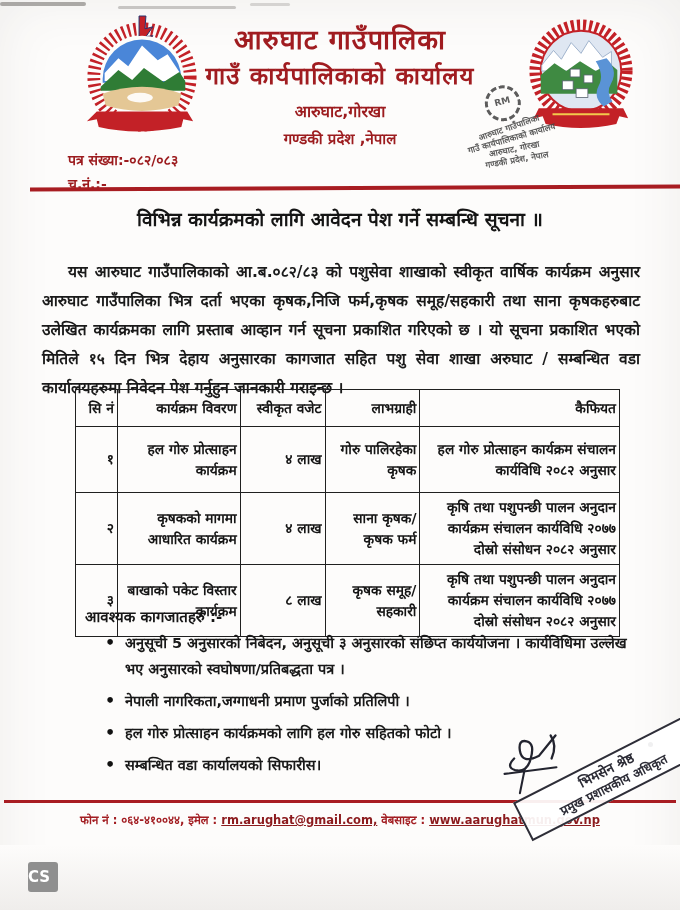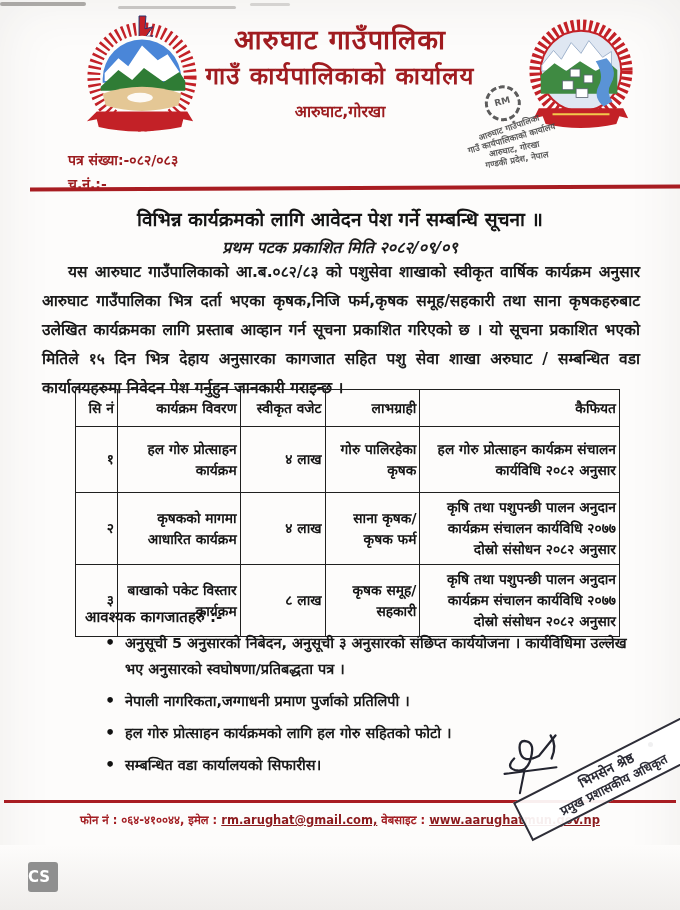--- a/index.html
+++ b/index.html
@@ -100,36 +100,36 @@
         <rect x="58" y="64" width="9" height="8"></rect>
       </g>
       <path d="M12 98 l86 0 5 10 -9 -2 -3 8 q-37 8 -72 0 l-3 -8 -9 2 z" fill="#c32127"></path>
       <path d="M26 104 l58 0" stroke="#f2c94c" stroke-width="2"></path>
     </svg>
   </div>
 
   <div class="abs hdr-line1">आरुघाट गाउँपालिका</div>
   <div class="abs hdr-line2">गाउँ कार्यपालिकाको कार्यालय</div>
   <div class="abs hdr-line3">आरुघाट,गोरखा</div>
+  <div class="abs hdr-line4">गण्डकी प्रदेश ,नेपाल</div>
 
   <div class="abs round-stamp">
     <div class="gear">RM</div>
     <div class="ln rs1">आरुघाट गाउँपालिका</div>
     <div class="ln rs2">गाउँ कार्यपालिकाको कार्यालय</div>
     <div class="ln rs3">आरुघाट, गोरखा</div>
     <div class="ln rs4">गण्डकी प्रदेश, नेपाल</div>
   </div>
 
   <div class="abs meta1">पत्र संख्या:-०८२/०८३</div>
   <div class="abs meta2">च.नं.:-</div>
 
   <div class="abs rule-top"></div>
 
   <div class="abs notice-title">विभिन्न कार्यक्रमको लागि  आवेदन पेश गर्ने सम्बन्धि सूचना ॥</div>
-  <div class="abs notice-sub">प्रथम पटक प्रकाशित मिति २०८२/०९/०९</div>
   <div class="abs body-par">यस आरुघाट गाउँपालिकाको आ.ब.०८२/८३ को पशुसेवा शाखाको स्वीकृत वार्षिक कार्यक्रम अनुसार आरुघाट गाउँपालिका भित्र दर्ता भएका कृषक,निजि फर्म,कृषक समूह/सहकारी तथा साना कृषकहरुबाट उलेखित कार्यक्रमका लागि प्रस्ताब आव्हान गर्न  सूचना प्रकाशित गरिएको छ । यो सूचना प्रकाशित भएको मितिले १५ दिन भित्र देहाय अनुसारका कागजात सहित पशु सेवा शाखा अरुघाट / सम्बन्धित वडा कार्यालयहरुमा निवेदन पेश गर्नुहुन जानकारी गराइन्छ ।</div>
 
   <table class="abs tbl">
     <colgroup>
         <col class="c0">
         <col class="c1">
         <col class="c2">
         <col class="c3">
         <col class="c4">
       </colgroup>

